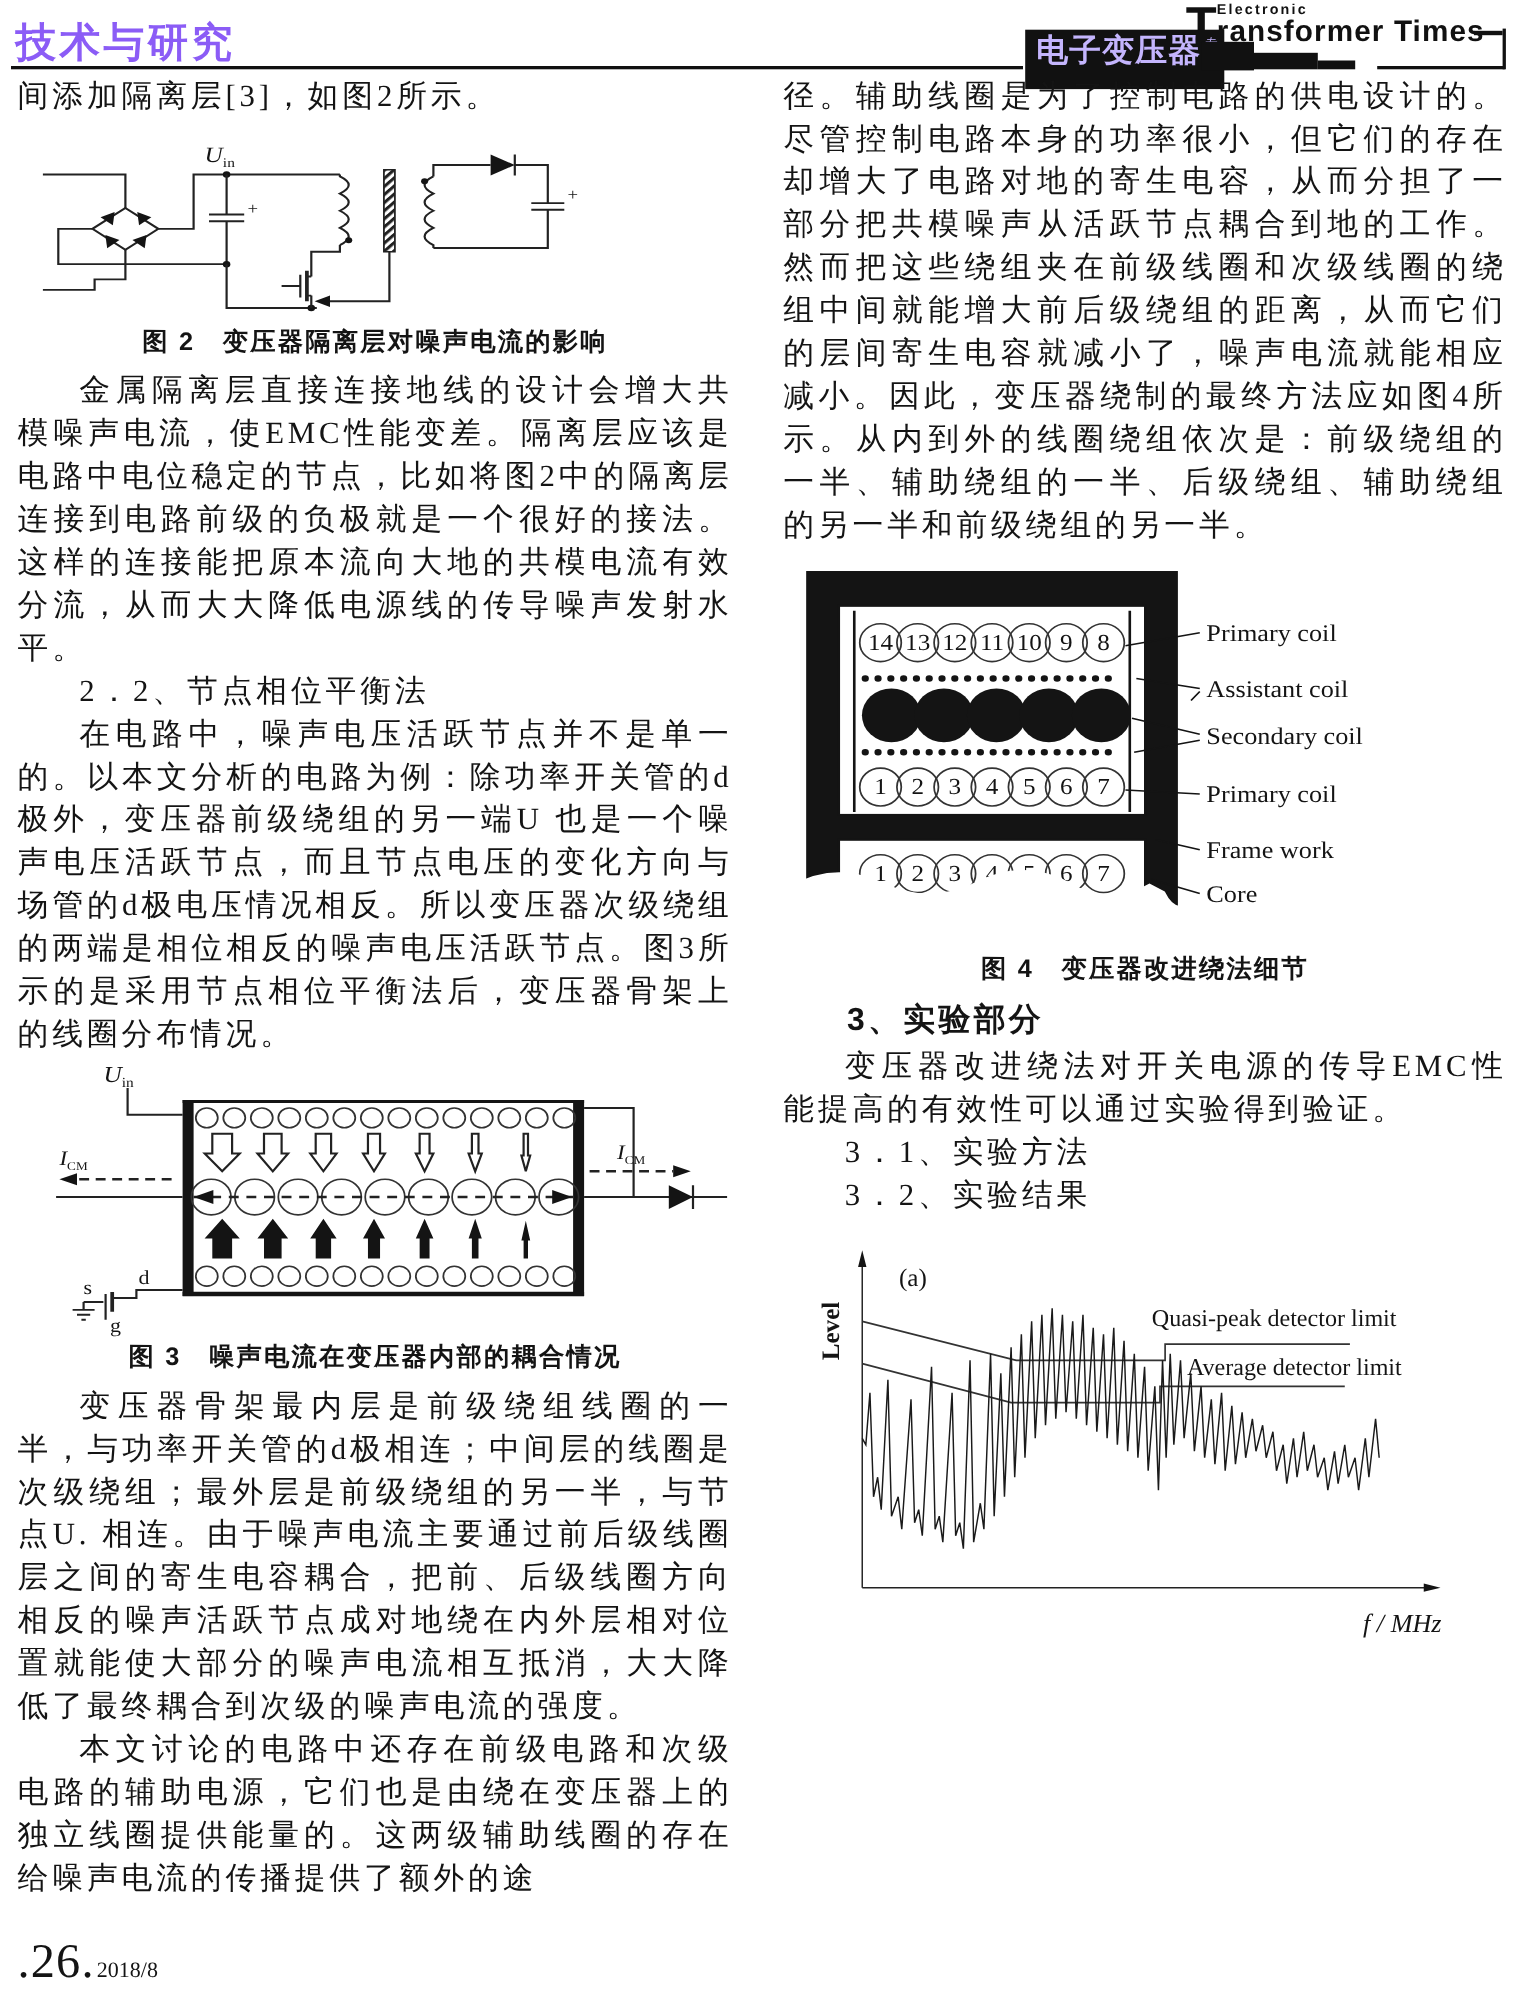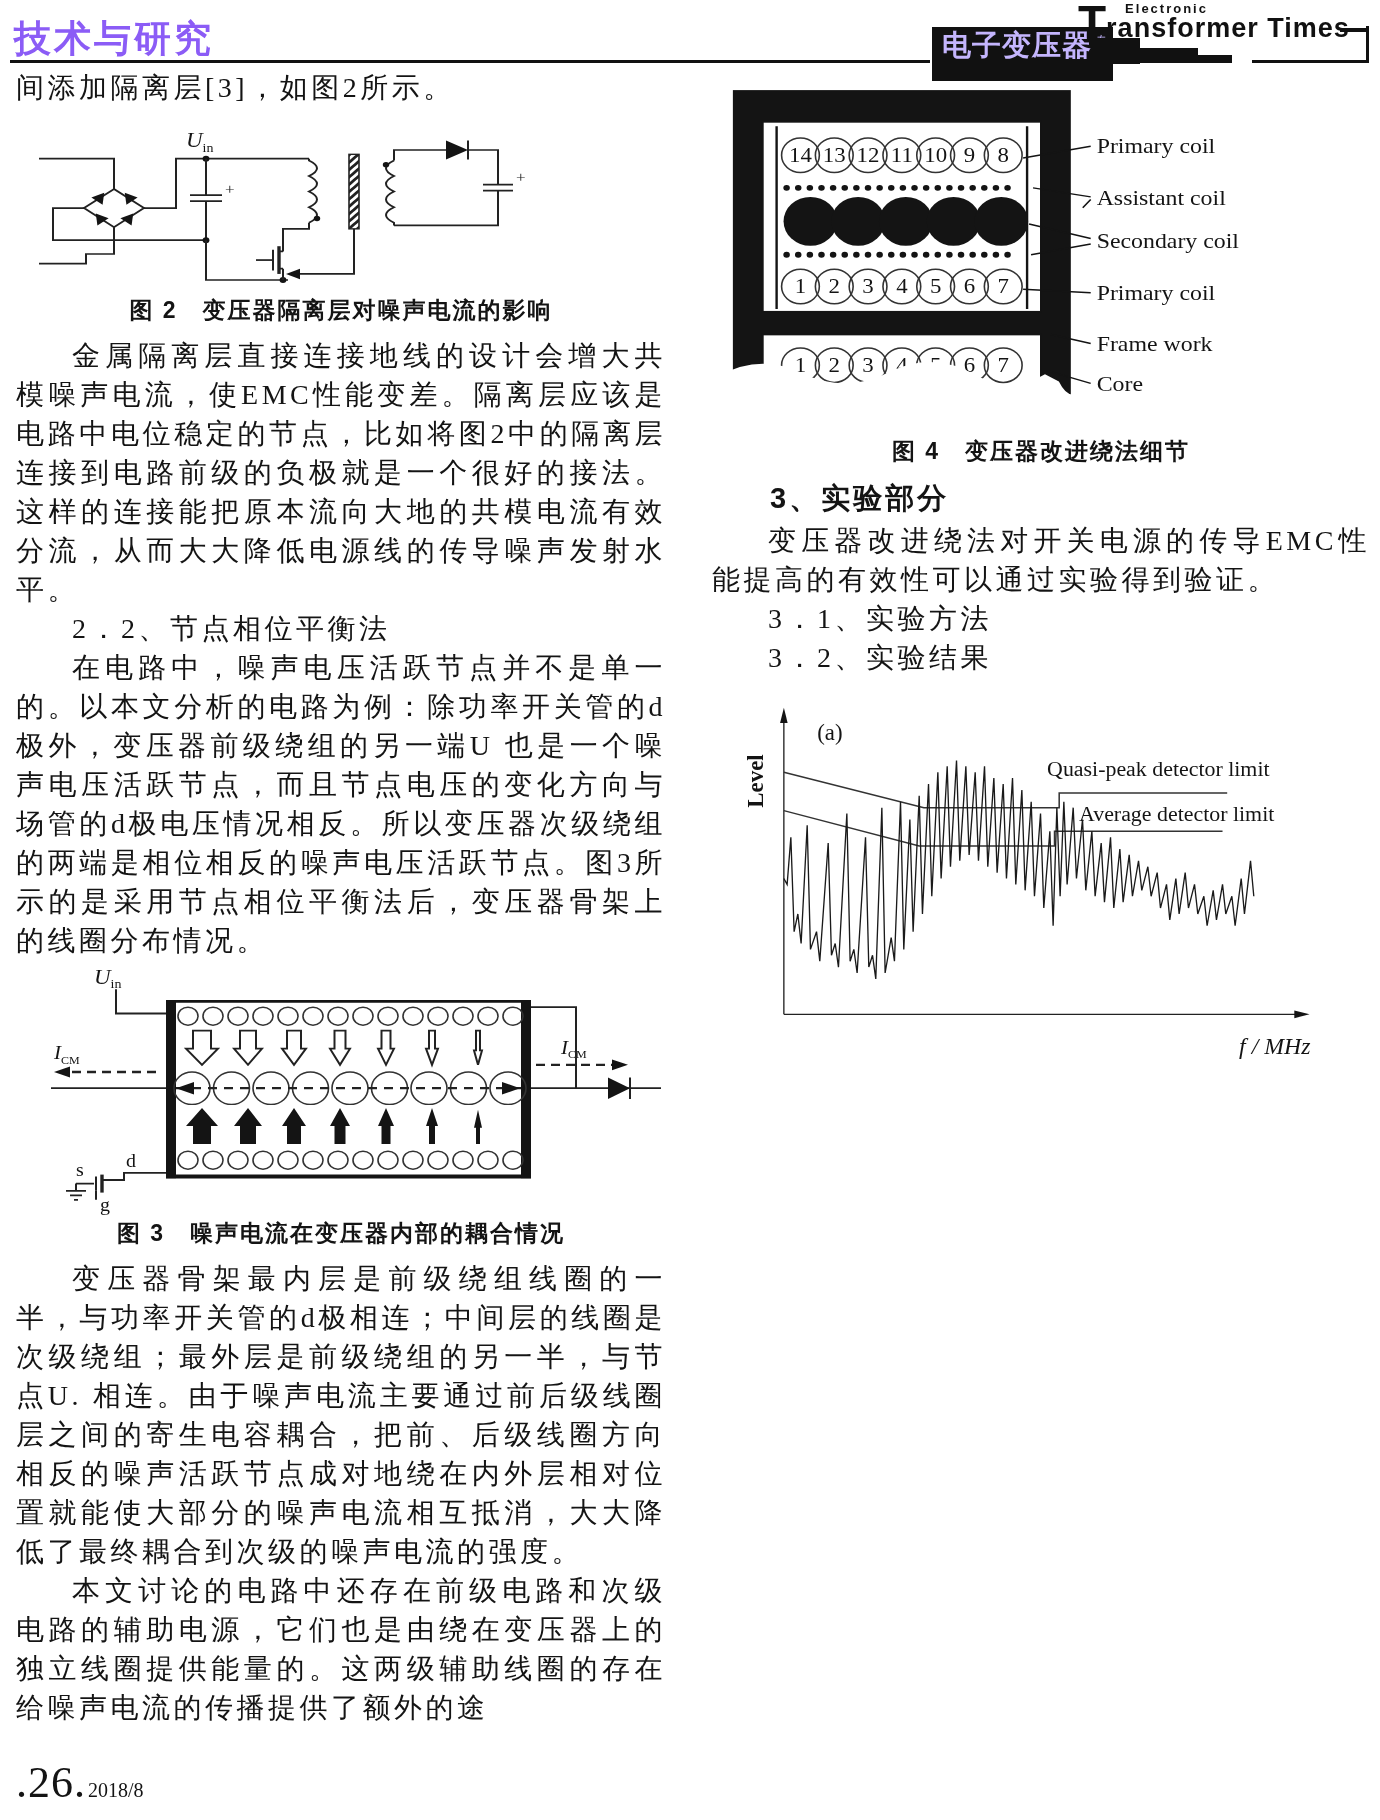--- a/index.html
+++ b/index.html
@@ -24,21 +24,21 @@
   .badge-main { font-family:"Liberation Sans","DejaVu Sans",sans-serif; font-weight:bold; font-size:29px; letter-spacing:1px; }
   .badge-sub  { font-size:11px; line-height:11px; width:13px; margin-left:4px; word-break:break-all; }
   .badge-step { position:absolute; background:#111; }
   .step1 { left:1092px; top:38px; width:48px; height:26px; }
   .step2 { left:1140px; top:48px; width:58px; height:15px; }
   .step3 { left:1198px; top:55px; width:34px; height:8px; }
   .ett { position:absolute; left:1078px; top:2px; display:flex; align-items:flex-start;
          font-family:"Liberation Sans","DejaVu Sans",sans-serif; font-weight:bold; color:#111; }
   .ett-T { font-size:46px; line-height:40px; }
   .ett-col { display:flex; flex-direction:column; }
-  .ett-small { font-size:13px; line-height:13px; letter-spacing:2px;margin-left:19px; }
+  .ett-small { font-size:13px; line-height:13px; letter-spacing:2px; }
   .ett-main  { font-size:27px; line-height:27px; letter-spacing:1px; }
   .dash-l { position:absolute; left:1038px; top:28px; width:28px; height:4px; background:#111; }
   .dash-r { position:absolute; left:1340px; top:28px; width:26px; height:4px; background:#111; }
   
   .col { position:absolute; top:68px; }
   .col-left  { left:16px;  width:650px; }
   .col-right { left:712px; width:658px; }
   p.body {
     font-size:28px; line-height:39px; margin:0;
     text-align:justify; text-justify:inter-character; letter-spacing:3.5px;
@@ -272,20 +272,21 @@
         </g>
       </svg>
       <div class="fig-caption">图 3　噪声电流在变压器内部的耦合情况</div>
     </div>
 
     <p class="body indent">变压器骨架最内层是前级绕组线圈的一半，与功率开关管的d极相连；中间层的线圈是次级绕组；最外层是前级绕组的另一半，与节点U. 相连。由于噪声电流主要通过前后级线圈层之间的寄生电容耦合，把前、后级线圈方向相反的噪声活跃节点成对地绕在内外层相对位置就能使大部分的噪声电流相互抵消，大大降低了最终耦合到次级的噪声电流的强度。</p>
     <p class="body indent">本文讨论的电路中还存在前级电路和次级电路的辅助电源，它们也是由绕在变压器上的独立线圈提供能量的。这两级辅助线圈的存在给噪声电流的传播提供了额外的途</p>
   </div>
 
   <div class="col col-right">
+    <p class="body">径。辅助线圈是为了控制电路的供电设计的。尽管控制电路本身的功率很小，但它们的存在却增大了电路对地的寄生电容，从而分担了一部分把共模噪声从活跃节点耦合到地的工作。然而把这些绕组夹在前级线圈和次级线圈的绕组中间就能增大前后级绕组的距离，从而它们的层间寄生电容就减小了，噪声电流就能相应减小。因此，变压器绕制的最终方法应如图4所示。从内到外的线圈绕组依次是：前级绕组的一半、辅助绕组的一半、后级绕组、辅助绕组的另一半和前级绕组的另一半。</p>
 
     <div class="fig">
       <svg width="656" height="362" viewBox="0 0 660 400" preserveAspectRatio="none">
         <defs>
             <circle id="turn-n" r="19" class="turn"></circle>
           </defs>
         <rect x="20" y="20" width="340" height="350" fill="#141414"></rect>
 
         <rect x="50" y="55" width="280" height="210" fill="#fff" stroke="#141414" stroke-width="2"></rect>
         <path d="M64,60 V262 M316,60 V262" stroke="#141414" stroke-width="2.4" fill="none"></path>

